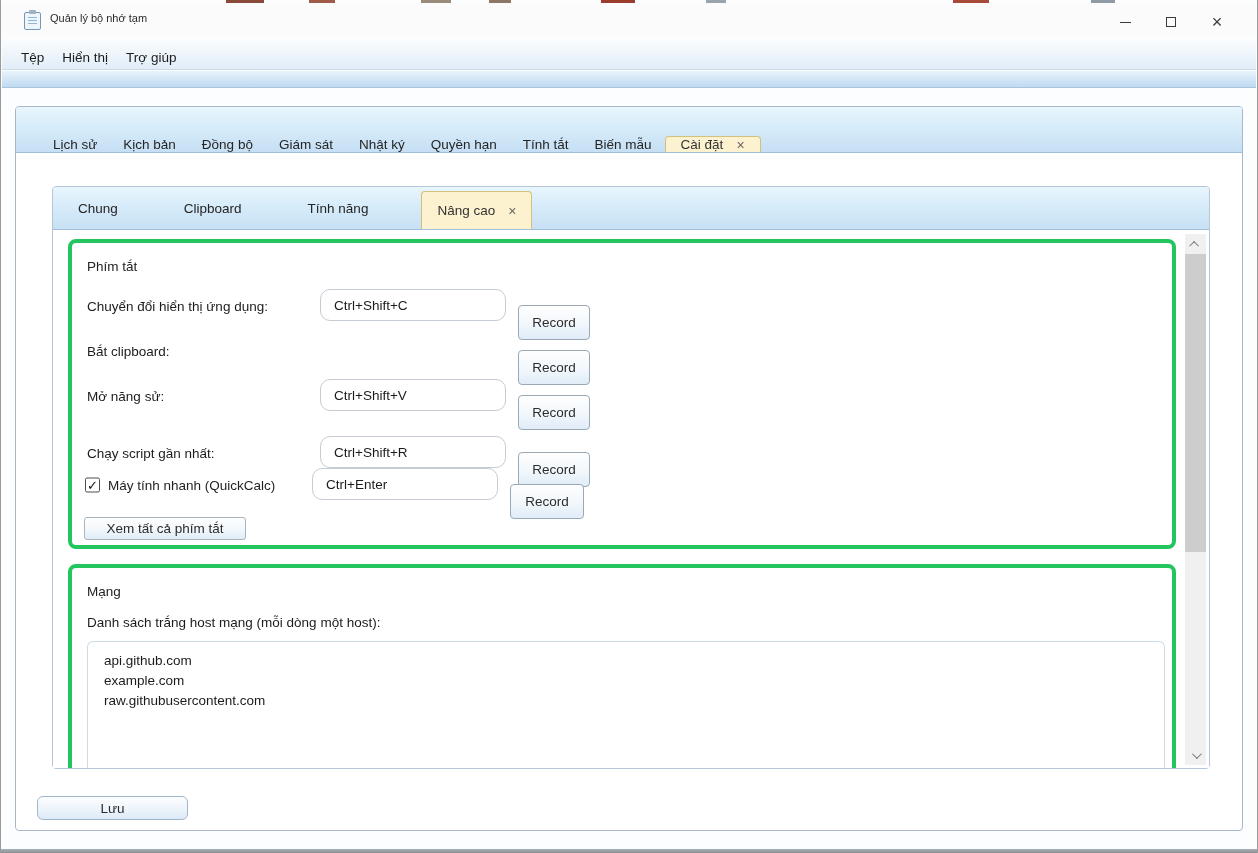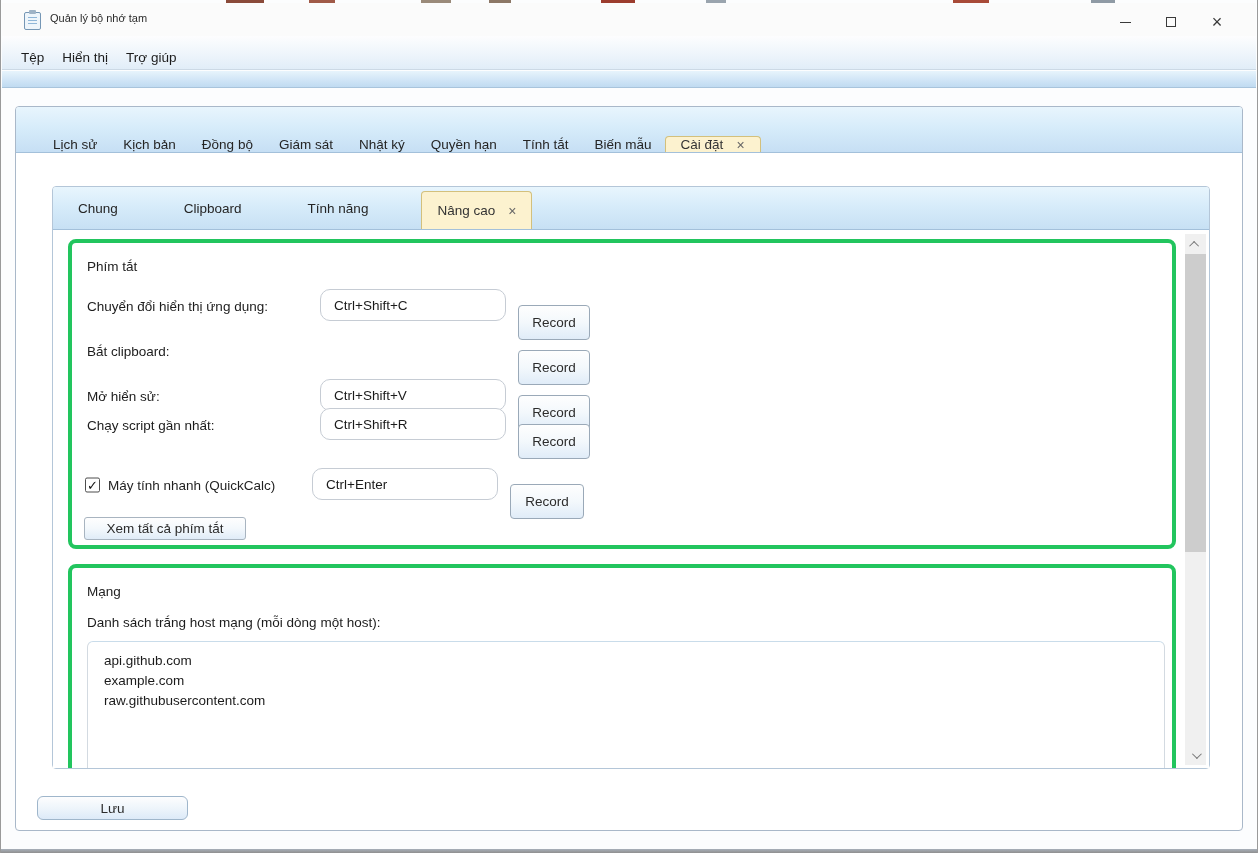--- a/index.html
+++ b/index.html
@@ -78,21 +78,21 @@
   .sb-thumb { position:absolute; left:0; top:20px; width:21px; height:298px; background:#cdcdcd; }
 
   
   .groupbox { position:absolute; left:15px; width:1108px;
     border:4px solid #22c55e; border-radius:8px; background:#fff; }
   .gb-shortcuts { top:9px; height:310px; }
   .gb-network { top:334px; height:300px; }
   .gb-title { position:absolute; left:15px; top:16px; color:#222; }
 
   .srow { position:absolute; left:0; width:100%; height:35px; }
-  .r1{top:45px} .r2{top:90px} .r3{top:135px} .r4{top:164px} .rqc{top:224px}
+  .r1{top:45px} .r2{top:90px} .r3{top:135px} .r4{top:192px} .rqc{top:224px}
   .srow .lbl { position:absolute; left:15px; top:50%; transform:translateY(-50%); color:#1c1c1c; }
   .textbox { position:absolute; left:248px; top:1px; width:186px; height:32px;
     border:1px solid #c6ccd4; border-radius:10px; background:#fff;
     display:flex; align-items:center; padding-left:13px; color:#1b1b1b; }
   .btn { background:linear-gradient(180deg,#fefefe 0%,#f3f8fc 50%,#e0ecf8 100%);
     border:1px solid #9aa9b8; border-radius:4px; color:#2c2c2c;
     display:flex; align-items:center; justify-content:center; }
   .rec { position:absolute; left:446px; top:0; width:72px; height:35px;margin-top:17px; }
   .rqc .textbox { left:240px; }
   .rqc .rec { left:438px; width:74px; }
@@ -187,21 +187,21 @@
             <div class="textbox">Ctrl+Shift+C</div>
             <div class="btn rec">Record</div>
           </div>
 
           <div class="srow r2">
             <span class="lbl">Bắt clipboard:</span>
             <div class="btn rec">Record</div>
           </div>
 
           <div class="srow r3">
-            <span class="lbl">Mở hiển sử:</span>
+            <span class="lbl">Mở năng sử:</span>
             <div class="textbox">Ctrl+Shift+V</div>
             <div class="btn rec">Record</div>
           </div>
 
           <div class="srow r4">
             <span class="lbl">Chạy script gần nhất:</span>
             <div class="textbox">Ctrl+Shift+R</div>
             <div class="btn rec">Record</div>
           </div>
 

